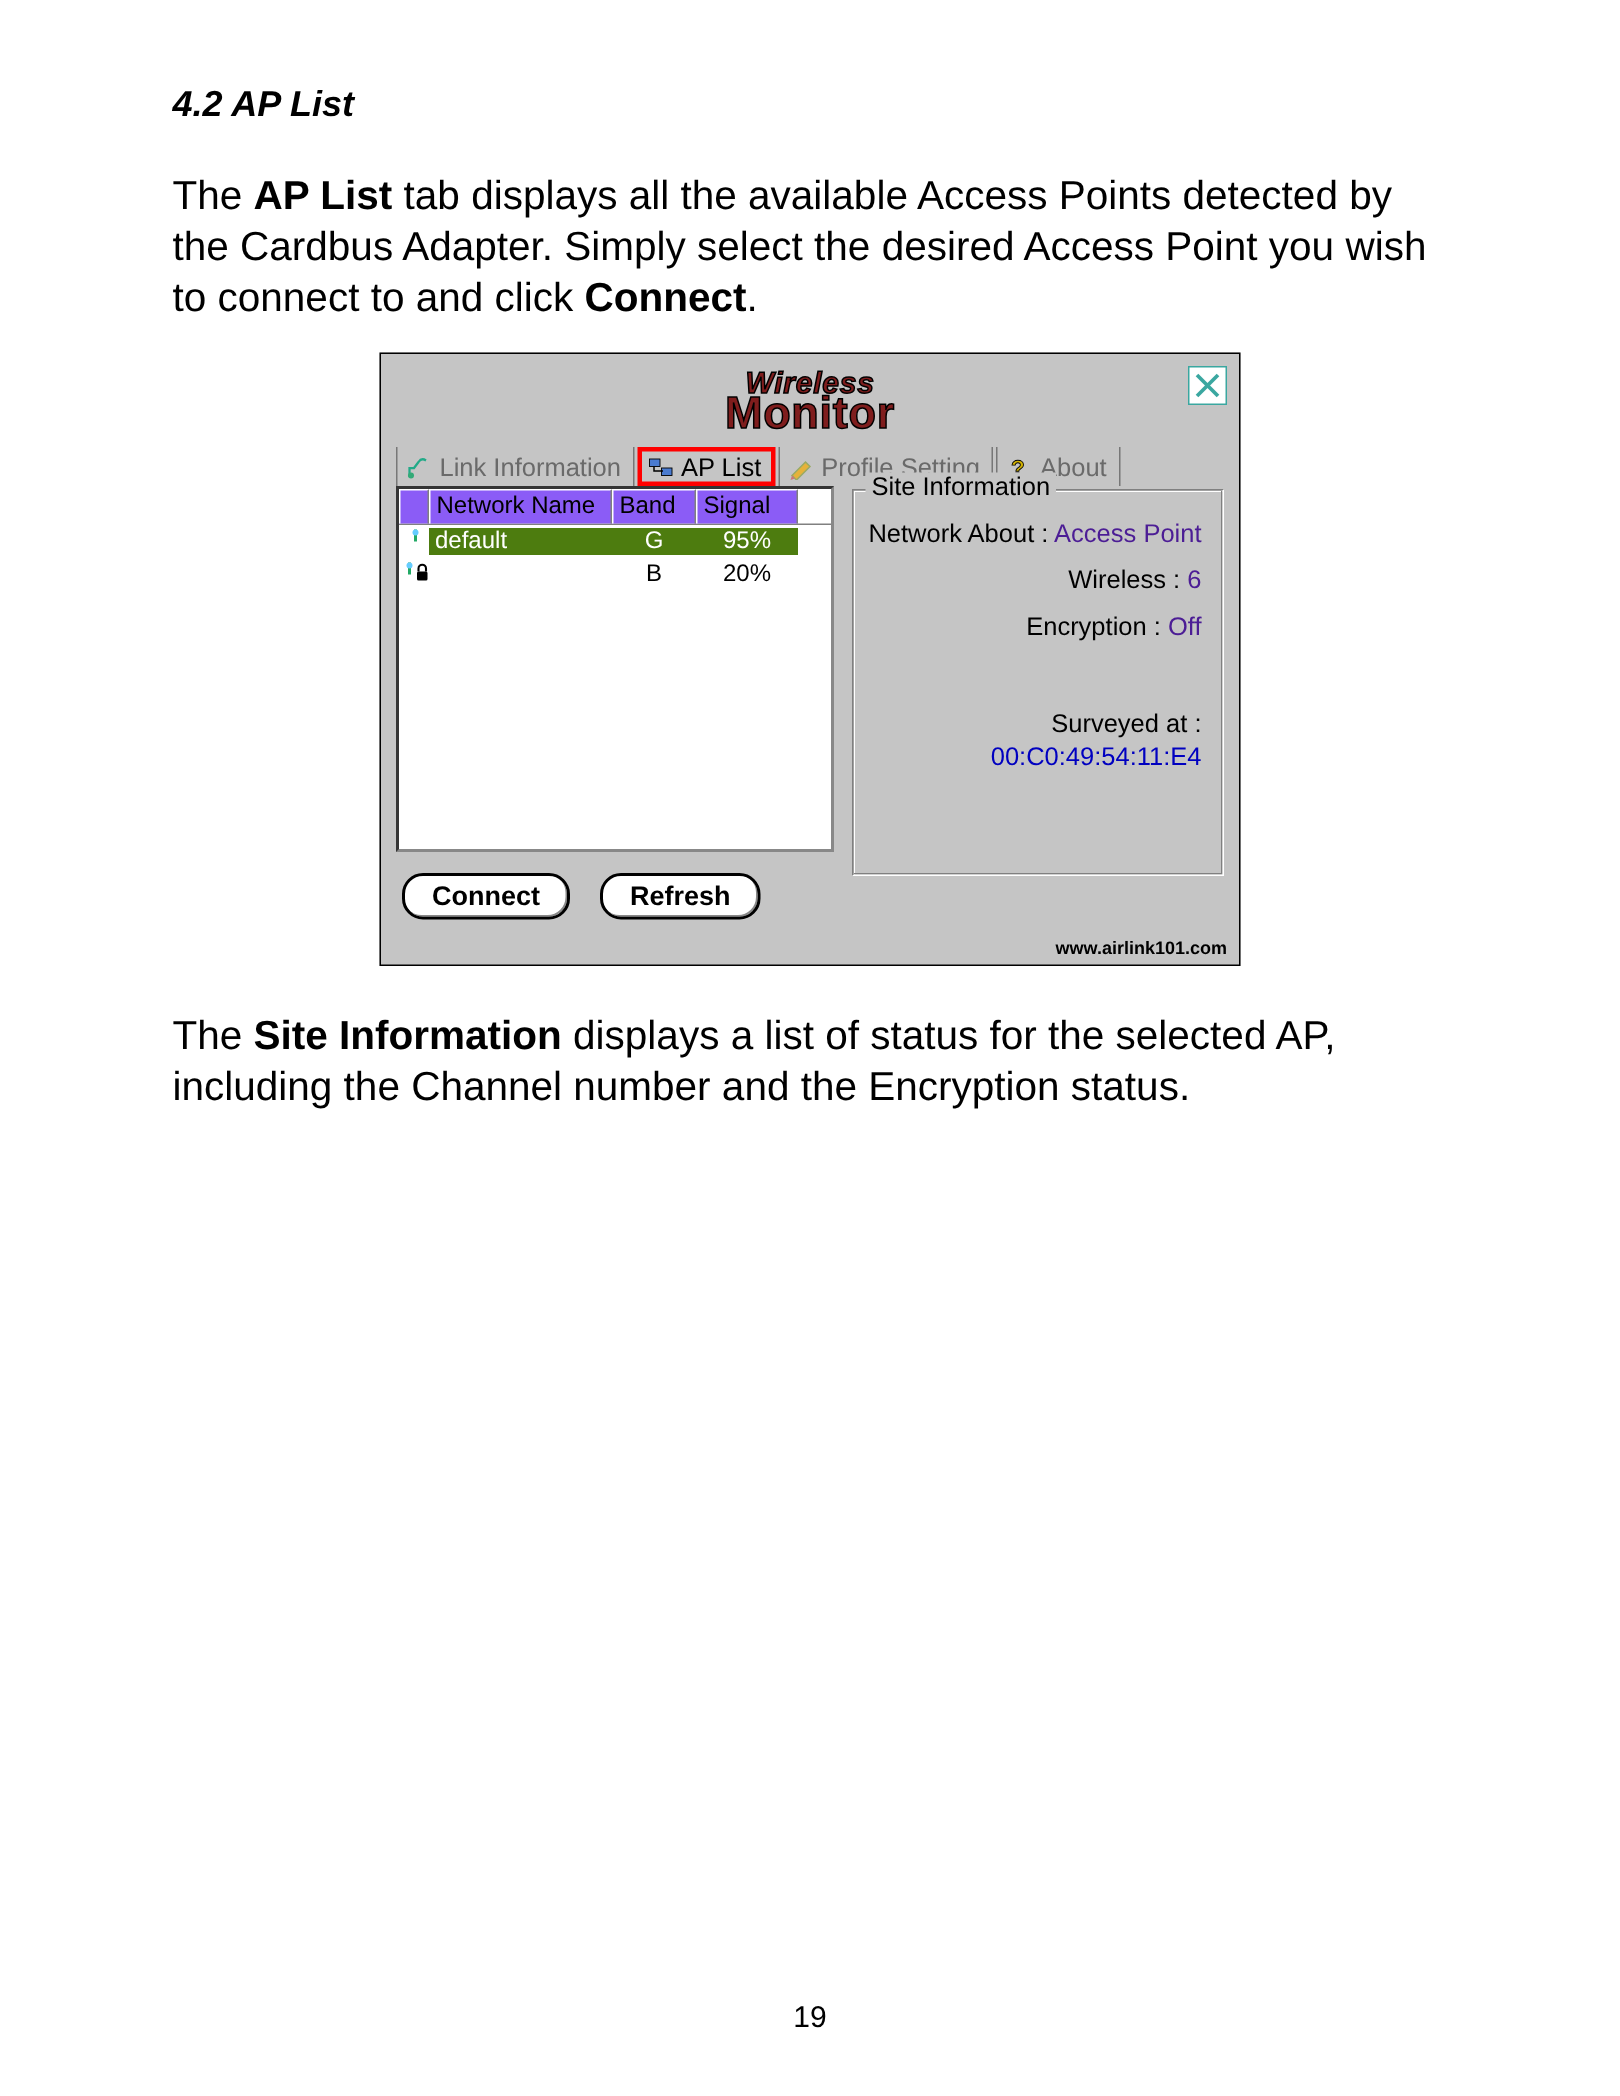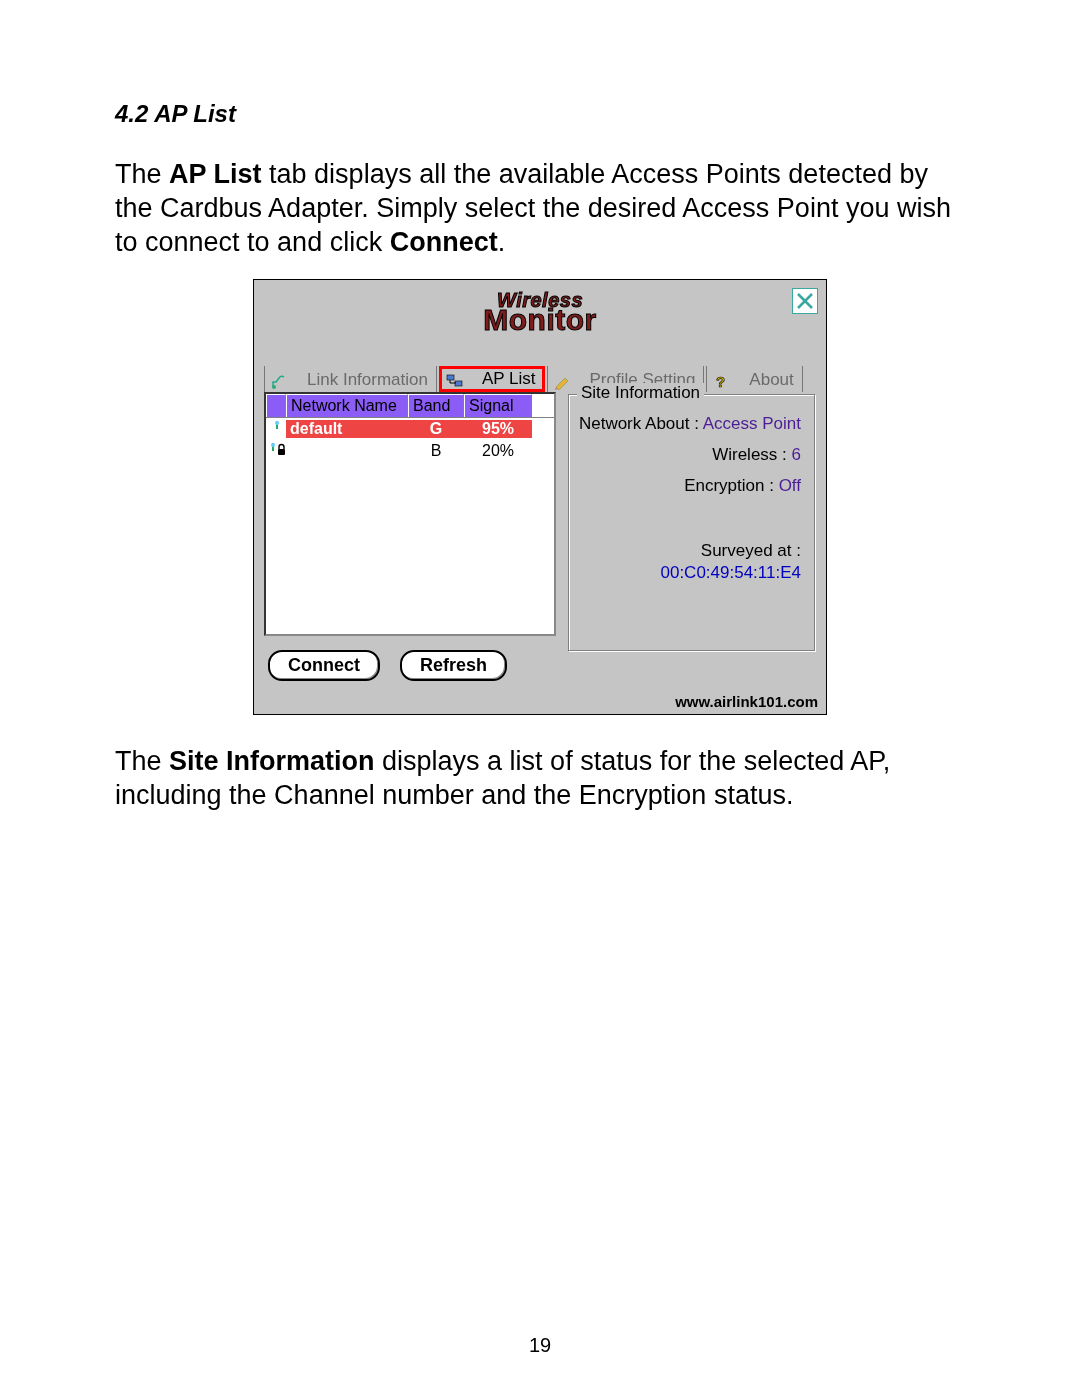--- a/index.html
+++ b/index.html
@@ -5,21 +5,21 @@
   body {
     margin: 0;
     padding: 0;
     background: #fff;
     font-family: Arial, Helvetica, sans-serif;
     color: #000;
     width: 1080px;
   }
   .page {
     width: 1080px;
-    padding: 100px 115px 60px 115px;
+    padding: 56px 115px 60px 115px;
     box-sizing: border-box;
     position: relative;
     min-height: 1397px;
   }
   .section-heading {
     font-family: Arial, Helvetica, sans-serif;
     font-size: 24px;
     font-weight: bold;
     font-style: italic;
     margin: 0 0 30px 0;
@@ -87,30 +87,29 @@
   .close-box svg { display:block; }
 
   .tabbar {
     display: flex;
     align-items: flex-end;
     padding: 0 10px;
     gap: 2px;
   }
   .tab {
     display: flex;
-    align-items: flex-end;
-    gap: 18px;
+    align-items: center;
+    gap: 4px;
     padding: 4px 8px 2px 6px;
     font-size: 17px;
     color: #6a6a6a;
     border-left: 1px solid #777;
     border-right: 1px solid #777;
     height: 26px;
     box-sizing: border-box;
-    margin-top: 24px;
   }
   .tab.active {
     border: 3px solid #f00;
     color: #000;
     padding: 2px 6px 0 4px;
     background: #c5c5c5;
   }
   .tab .ticon { width:18px; height:16px; display:inline-block; }
 
   .client {
@@ -154,23 +153,22 @@
     display: flex;
     font-size: 16px;
     height: 22px;
     align-items: center;
   }
   .list-row .rcell { box-sizing:border-box; padding: 0 4px; }
   .list-row .col-icon { text-align:center; }
   .row-sel .col-name,
   .row-sel .col-band,
   .row-sel .col-sig {
-    background: #ef4444;
+    background: #4d7c0f;
     color: #fff;
-    font-weight: bold;
   }
   .list-row.row-sel .col-icon { background:#fff; }
 
   .btn-row {
     display: flex;
     gap: 20px;
     margin: 14px 0 10px 4px;
   }
   .pillbtn {
     font-family: Arial, sans-serif;
@@ -210,21 +208,21 @@
     color: #000;
   }
   .kv { text-align: right; margin: 8px 6px 0 0; line-height:1.35; }
   .kv .k { color:#000; }
   .kv .v { color:#4c1d95;margin-top:20px; }
   .kv-block2 { margin-top: 42px; }
   .mac { text-align:right; color:#0000c0; margin-right:6px; font-size:17px; }
 
   .footer-url {
     text-align: right;
-    font-size: 15px;
+    font-size: 12px;
     font-weight: bold;
     padding: 2px 8px 4px 0;
     color: #000;
   }
 
   .page-number {
     position: absolute;
     bottom: 40px;
     left: 0;
     width: 1080px;

